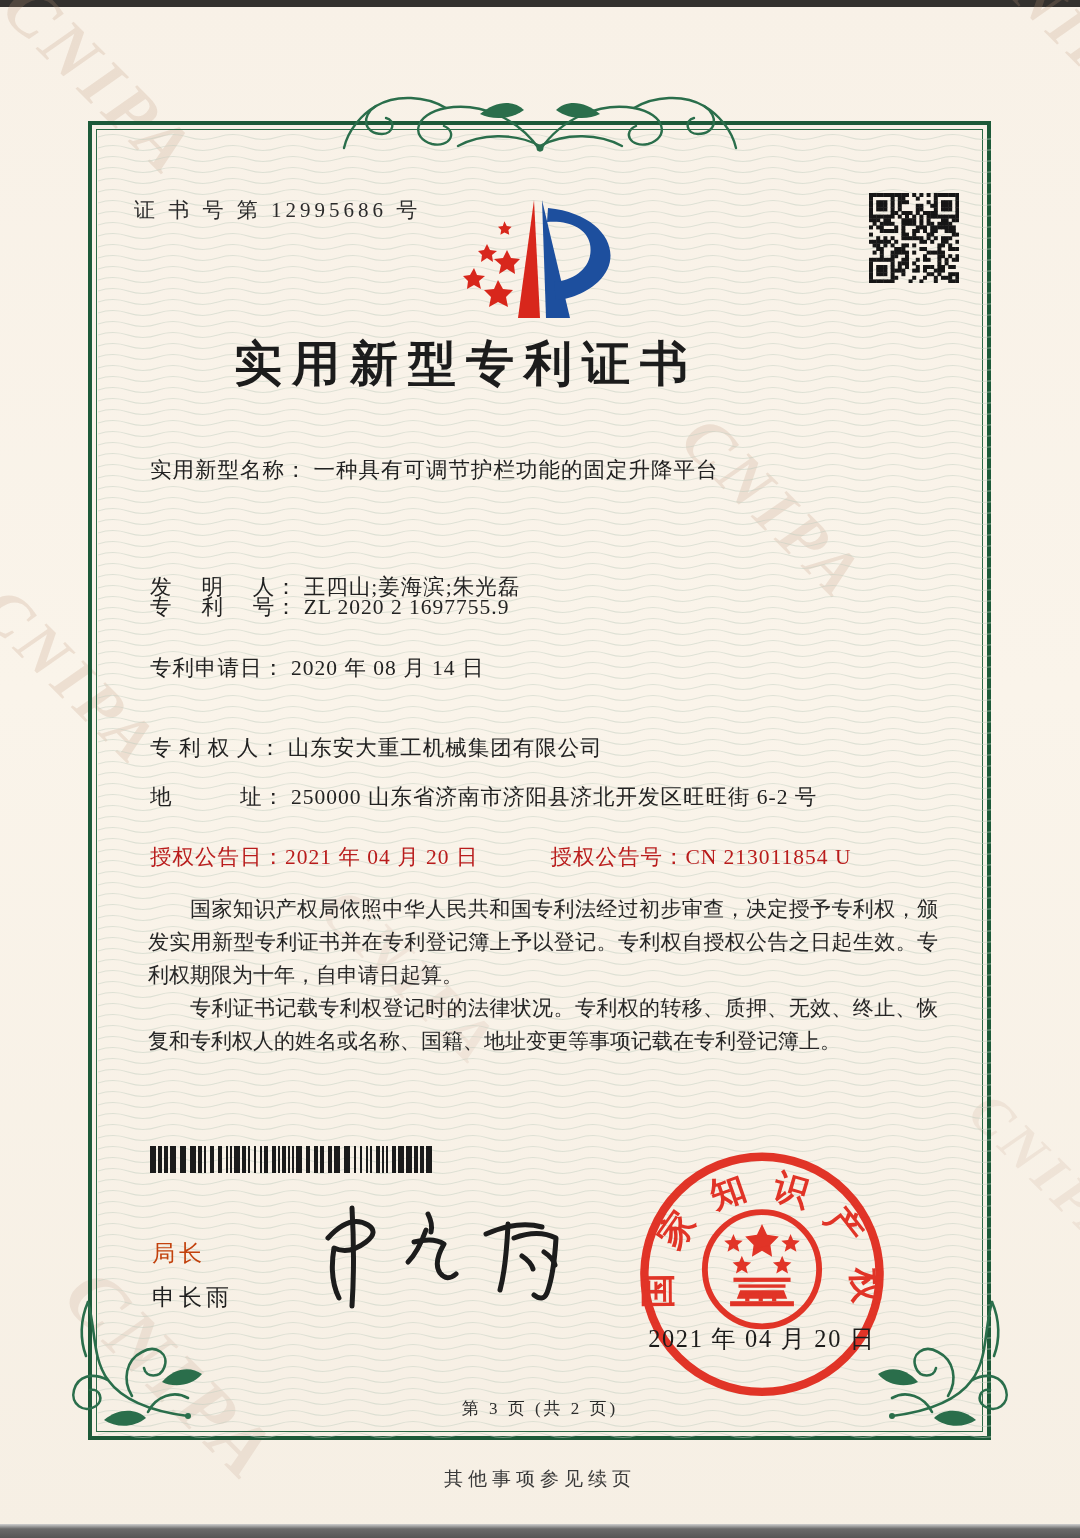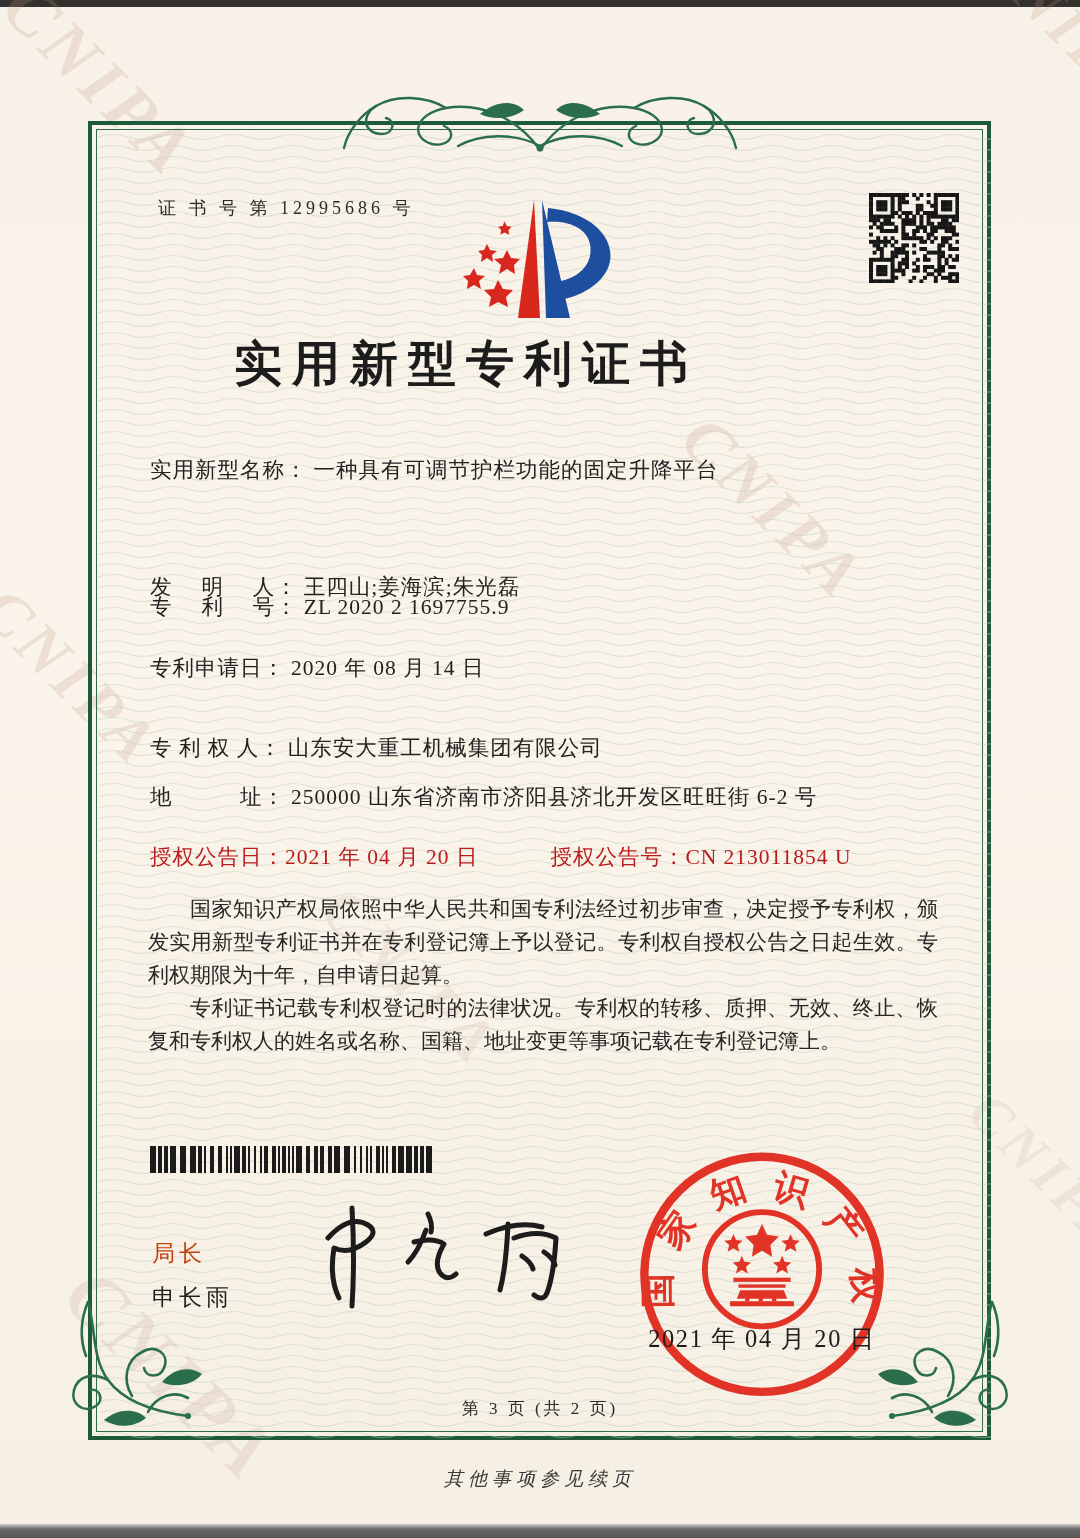--- a/index.html
+++ b/index.html
@@ -14,21 +14,21 @@
   
   .frame{position:absolute;left:88px;top:121px;width:903px;height:1319px;
     border:4px solid #1d5a39;box-sizing:border-box;}
   .frame-inner{position:absolute;inset:4px;border:1px solid #2e6b48;}
   .guilloche{position:absolute;inset:6px;opacity:.5;}
   
   .wm{position:absolute;font-family:"Liberation Serif",serif;font-style:italic;font-weight:700;
     color:rgba(190,150,125,.22);transform:rotate(45deg);letter-spacing:6px;white-space:nowrap;
     pointer-events:none;}
   
-  .cert-no{position:absolute;left:134px;top:196px;font-size:18px;letter-spacing:4px;color:#2b2b2b;margin-left:24px;}
+  .cert-no{position:absolute;left:134px;top:196px;font-size:21px;letter-spacing:4px;color:#2b2b2b;}
   .logo{position:absolute;left:430px;top:178px;}
   .qr{position:absolute;left:869px;top:193px;}
   .title{position:absolute;left:0;top:332px;width:932px;text-align:center;
     font-size:48px;font-weight:700;letter-spacing:10px;color:#1c1c1c;}
   
   .field-row{position:absolute;left:150px;font-size:21.5px;letter-spacing:1px;white-space:nowrap;color:#222;}
   .field-row .lbl{display:inline-block;}
   .field-row .val{display:inline-block;margin-left:6px;}
   .grant-row{position:absolute;left:150px;top:842px;font-size:21.5px;letter-spacing:1px;white-space:nowrap;color:#b91c1c;}
   .grant-row .pair2{margin-left:72px;}
@@ -42,21 +42,21 @@
     font-size:23px;letter-spacing:4px;color:#c2410c;}
   .signer-name{position:absolute;left:152px;top:1282px;font-family:"Liberation Sans","DejaVu Sans",sans-serif;
     font-size:23px;letter-spacing:4px;color:#1f1f1f;text-align:center;}
   .signature{position:absolute;left:308px;top:1200px;}
   
   .seal{position:absolute;left:636px;top:1150px;opacity:.95;}
   
   .page-number{position:absolute;left:0;top:1397px;width:1080px;text-align:center;
     font-size:17px;letter-spacing:3px;color:#2c2c2c;}
   .footer-note{position:absolute;left:0;top:1466px;width:1080px;text-align:center;
-    font-size:19px;letter-spacing:5px;color:#3a3a3a;font-style:italic;}
+    font-size:19px;letter-spacing:5px;color:#3a3a3a;}
   .ornament{position:absolute;pointer-events:none;}
 </style>
 </head>
 <body>
 
 <div class="edge-strip-top"></div>
 <div class="edge-strip-bottom"></div>
 
 <div class="wm" style="left:-20px;top:40px;font-size:70px;">CNIPA</div>
 <div class="wm" style="left:960px;top:-10px;font-size:60px;">CNIPA</div>

